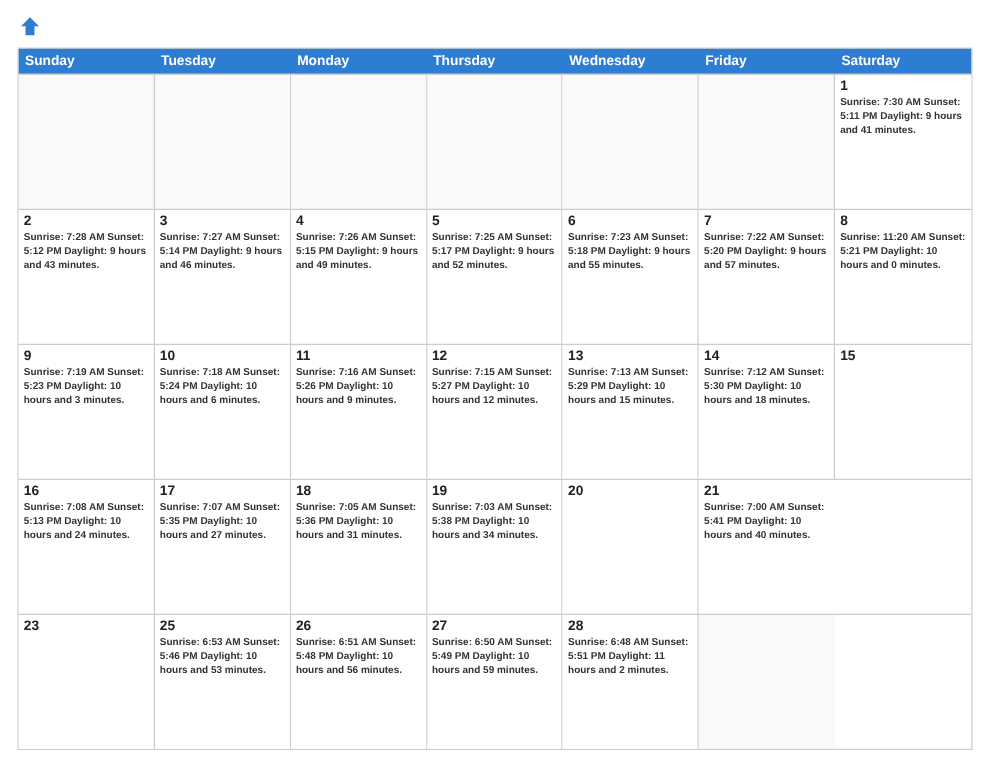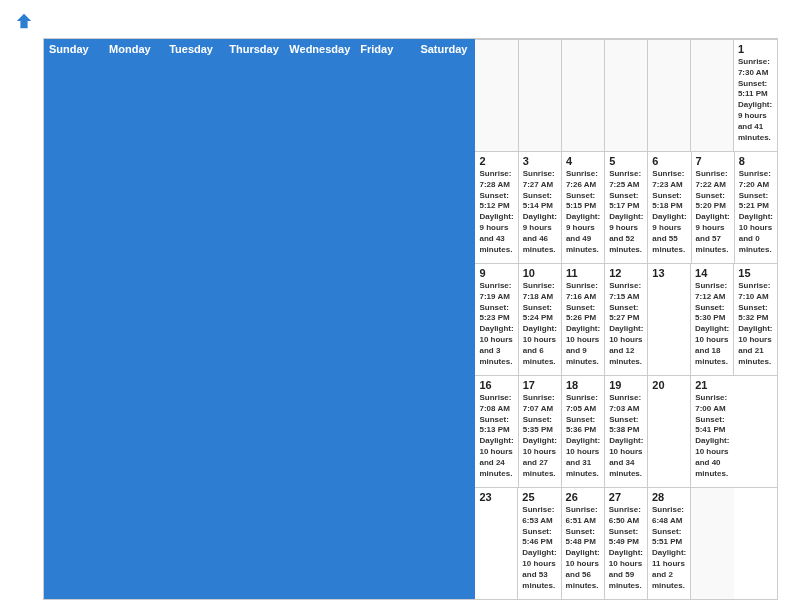--- a/index.html
+++ b/index.html
@@ -43,23 +43,22 @@
       color: #222;
       line-height: 1.1;
     }
     .calendar-subtitle {
       font-size: 13px;
       color: #333;
     }
     .calendar {
       flex: 1;
       display: flex;
-      flex-direction: row;
+      flex-direction: column;
       border: 1px solid #ccc;
-      margin-left: 29px;
     }
     .cal-header-row {
       display: grid;
       grid-template-columns: repeat(7, 1fr);
       background: #2d7dd2;
     }
     .cal-header-cell {
       color: #fff;
       font-size: 11px;
       font-weight: bold;
@@ -121,22 +120,22 @@
     </div>
     <div class="title-block">
       <div class="calendar-title"></div>
       <div class="calendar-subtitle"></div>
     </div>
   </div>
 
   <div class="calendar">
     <div class="cal-header-row">
     <div class="cal-header-cell">Sunday</div>
+        <div class="cal-header-cell">Tuesday</div>
         <div class="cal-header-cell">Monday</div>
-        <div class="cal-header-cell">Tuesday</div>
         <div class="cal-header-cell">Thursday</div>
         <div class="cal-header-cell">Wednesday</div>
         <div class="cal-header-cell">Friday</div>
         <div class="cal-header-cell">Saturday</div>
       </div>
     <div class="cal-body">
     <div class="cal-week">
           <div class="cal-cell empty"></div>
           <div class="cal-cell empty"></div>
           <div class="cal-cell empty"></div>
@@ -182,21 +181,21 @@
 Daylight: 9 hours and 55 minutes.</div>
           </div>
           <div class="cal-cell">
             <span class="day-num">7</span>
             <div class="day-info">Sunrise: 7:22 AM
 Sunset: 5:20 PM
 Daylight: 9 hours and 57 minutes.</div>
           </div>
           <div class="cal-cell">
             <span class="day-num">8</span>
-            <div class="day-info">Sunrise: 7:20 AM
+            <div class="day-info">Sunrise: 11:20 AM
 Sunset: 5:21 PM
 Daylight: 10 hours and 0 minutes.</div>
           </div>
         </div>
         <div class="cal-week">
           <div class="cal-cell">
             <span class="day-num">9</span>
             <div class="day-info">Sunrise: 7:19 AM
 Sunset: 5:23 PM
 Daylight: 10 hours and 3 minutes.</div>
@@ -214,32 +213,32 @@
 Daylight: 10 hours and 9 minutes.</div>
           </div>
           <div class="cal-cell">
             <span class="day-num">12</span>
             <div class="day-info">Sunrise: 7:15 AM
 Sunset: 5:27 PM
 Daylight: 10 hours and 12 minutes.</div>
           </div>
           <div class="cal-cell">
             <span class="day-num">13</span>
+            <div class="day-info">Sunrise: 7:13 AM
+Sunset: 5:29 PM
+Daylight: 10 hours and 15 minutes.</div>
           </div>
           <div class="cal-cell">
             <span class="day-num">14</span>
             <div class="day-info">Sunrise: 7:12 AM
 Sunset: 5:30 PM
 Daylight: 10 hours and 18 minutes.</div>
           </div>
           <div class="cal-cell">
             <span class="day-num">15</span>
-            <div class="day-info">Sunrise: 7:10 AM
-Sunset: 5:32 PM
-Daylight: 10 hours and 21 minutes.</div>
           </div>
         </div>
         <div class="cal-week">
           <div class="cal-cell">
             <span class="day-num">16</span>
             <div class="day-info">Sunrise: 7:08 AM
 Sunset: 5:13 PM
 Daylight: 10 hours and 24 minutes.</div>
           </div>
           <div class="cal-cell">

